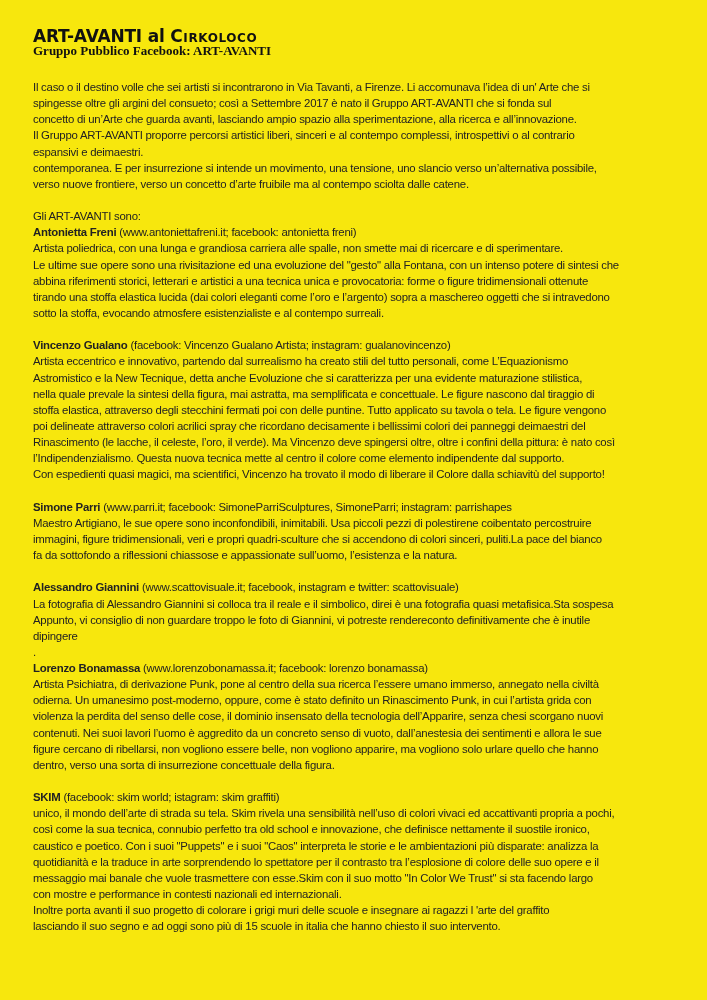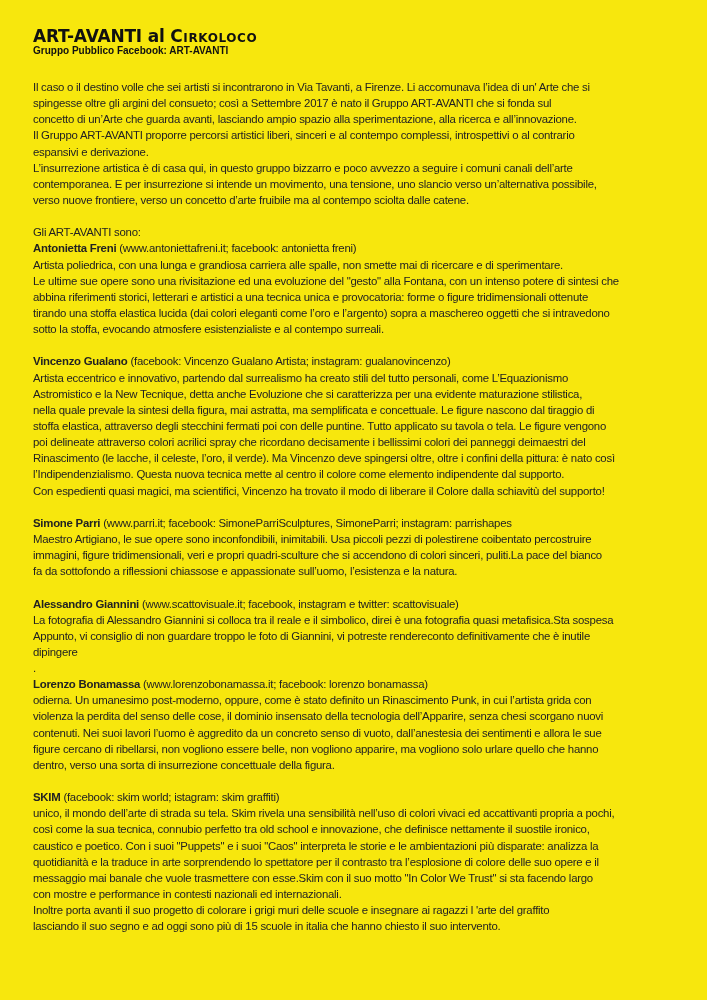--- a/index.html
+++ b/index.html
@@ -28,23 +28,23 @@
       letter-spacing: -0.2px;
       color: #111;
       line-height: 18px;
       margin: 0;
     }
     .title .brand {
       font-variant: small-caps;
       letter-spacing: 0.6px;
     }
     .subtitle {
-      font-family: Liberation Sans, sans-serif;
+      font-family: Liberation Serif, serif;
       font-weight: bold;
-      font-size: 10px;
+      font-size: 13px;
       color: #111;
       line-height: 11px;
       margin: 0 0 23px 0;
     }
     .text {
       font-family: "Liberation Sans", sans-serif;
       font-size: 11.4px;
       line-height: 16.15px;
       letter-spacing: -0.25px;
       white-space: nowrap;
@@ -68,22 +68,21 @@
   <h1 class="title">
     <span>ART-AVANTI al </span><span class="brand">Cirkoloco</span>
   </h1>
   <p class="subtitle">Gruppo Pubblico Facebook: ART-AVANTI</p>
 
   <div class="text">
     <span class="line">Il caso o il destino volle che sei artisti si incontrarono in Via Tavanti, a Firenze. Li accomunava l’idea di un' Arte che si</span>
     <span class="line">spingesse oltre gli argini del consueto; così a Settembre 2017 è nato il Gruppo ART-AVANTI che si fonda sul</span>
     <span class="line">concetto di un’Arte che guarda avanti, lasciando ampio spazio alla sperimentazione, alla ricerca e all’innovazione.</span>
     <span class="line">Il Gruppo ART-AVANTI proporre percorsi artistici liberi, sinceri e al contempo complessi, introspettivi o al contrario</span>
-    <span class="line">espansivi e derivazione.</span>
-    <span class="line">L’insurrezione artistica è di casa qui, in questo gruppo bizzarro e poco avvezzo a seguire i comuni canali dell’arte</span>
+    <span class="line">espansivi e deimaestri.</span>
     <span class="line">contemporanea. E per insurrezione si intende un movimento, una tensione, uno slancio verso un’alternativa possibile,</span>
     <span class="line">verso nuove frontiere, verso un concetto d’arte fruibile ma al contempo sciolta dalle catene.</span>
     <span class="blank"></span>
     <span class="line">Gli ART-AVANTI sono:</span>
   </div>
 
   <div class="text">
 
     <div>
       <span class="line"><span class="name">Antonietta Freni</span><span> (www.antoniettafreni.it; facebook: antonietta freni)</span></span>
@@ -119,20 +118,21 @@
     <div>
       <span class="line"><span class="name">Alessandro Giannini</span><span> (www.scattovisuale.it; facebook, instagram e twitter: scattovisuale)</span></span>
       <span class="line">La fotografia di Alessandro Giannini si colloca tra il reale e il simbolico, direi è una fotografia quasi metafisica.Sta sospesa</span>
       <span class="line">Appunto, vi consiglio di non guardare troppo le foto di Giannini, vi potreste rendereconto definitivamente che è inutile</span>
       <span class="line">dipingere</span>
       <span class="line">.</span>
     </div>
 
     <div>
       <span class="line"><span class="name">Lorenzo Bonamassa</span><span> (www.lorenzobonamassa.it; facebook: lorenzo bonamassa)</span></span>
+      <span class="line">Artista Psichiatra, di derivazione Punk, pone al centro della sua ricerca l’essere umano immerso, annegato nella civiltà</span>
       <span class="line">odierna. Un umanesimo post-moderno, oppure, come è stato definito un Rinascimento Punk, in cui l’artista grida con</span>
       <span class="line"> violenza la perdita del senso delle cose, il dominio insensato della tecnologia dell’Apparire, senza chesi scorgano nuovi</span>
       <span class="line">contenuti. Nei suoi lavori l’uomo è aggredito da un concreto senso di vuoto, dall’anestesia dei sentimenti e allora le sue</span>
       <span class="line"> figure cercano di ribellarsi, non vogliono essere belle, non vogliono apparire, ma vogliono solo urlare quello che hanno</span>
       <span class="line">dentro, verso una sorta di insurrezione concettuale della figura.</span>
       <span class="blank"></span>
     </div>
 
     <div>
       <span class="line"><span class="name">SKIM</span><span> (facebook: skim world; istagram: skim graffiti)</span></span>

